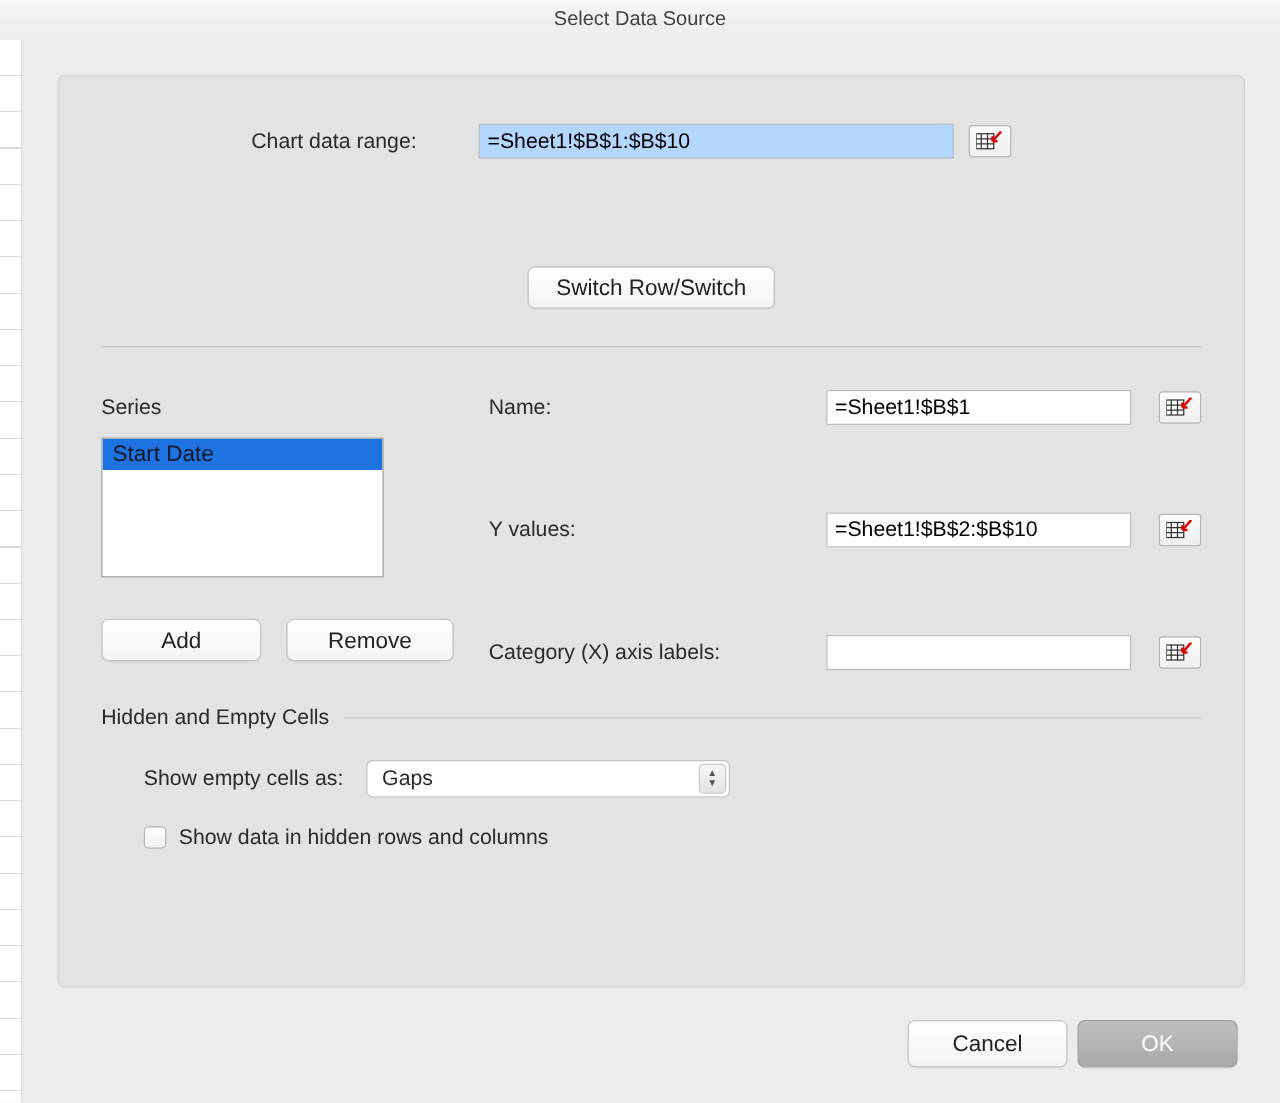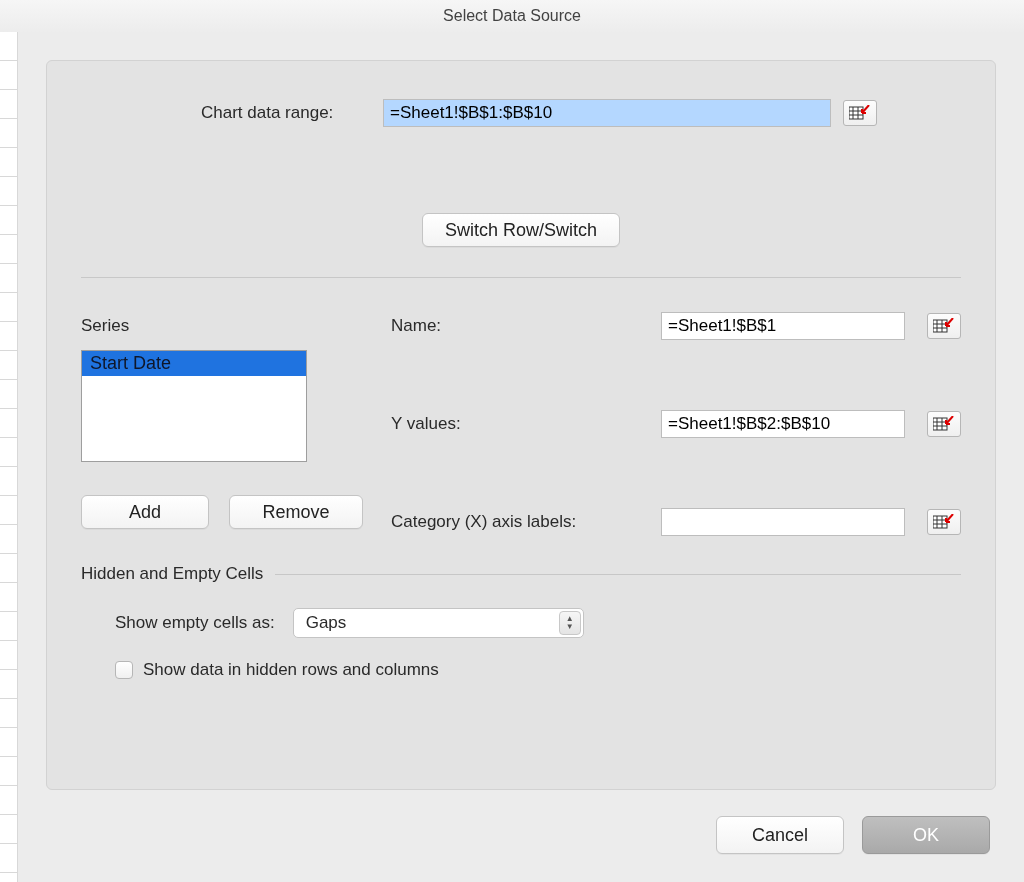--- a/index.html
+++ b/index.html
@@ -160,21 +160,21 @@
     border-radius: 4px;
     background: linear-gradient(#ffffff,#f0f0f0);
     margin-right: 10px;
     display:inline-block;
     vertical-align: middle;
   }
 
   .footer {
     position:absolute;
     right: 34px; bottom: 28px;
-    display:flex; gap:18px;
+    display:flex; gap:8px;
   }
   .footer .push-btn { width: 128px; height: 38px; font-size:18px; }
   .btn-default {
     background: linear-gradient(#bfbfbf,#a9a9a9);
     color: #fff;
     border-color:#9a9a9a;
   }
 
   
   .grid {
@@ -191,21 +191,21 @@
 <div class="titlebar">Select Data Source</div>
 
 <div class="sheet-edge"></div>
 
 <div class="dialog">
 
   <div class="panel">
 
     <div class="row" style="margin-left:120px; margin-top:4px;">
       <span class="label" style="width:182px; text-align:left;">Chart data range:</span>
-      <input class="text-input selected" style="width: 448px;" value="=Sheet1!$B$1:$B$10">
+      <input class="text-input selected" style="width: 380px;" value="=Sheet1!$B$1:$B$10">
       <span class="range-btn">
         <svg width="22" height="16" viewBox="0 0 22 16">
           <rect x="0" y="2" width="14" height="12" fill="#fff" stroke="#333"></rect>
           <line x1="0" y1="6" x2="14" y2="6" stroke="#333"></line>
           <line x1="0" y1="10" x2="14" y2="10" stroke="#333"></line>
           <line x1="4" y1="2" x2="4" y2="14" stroke="#333"></line>
           <line x1="9" y1="2" x2="9" y2="14" stroke="#333"></line>
           <path d="M20 0 L13 8" stroke="#d00" stroke-width="2"></path>
           <path d="M13 8 L13 4 M13 8 L17 8" stroke="#d00" stroke-width="2"></path>
         </svg>

